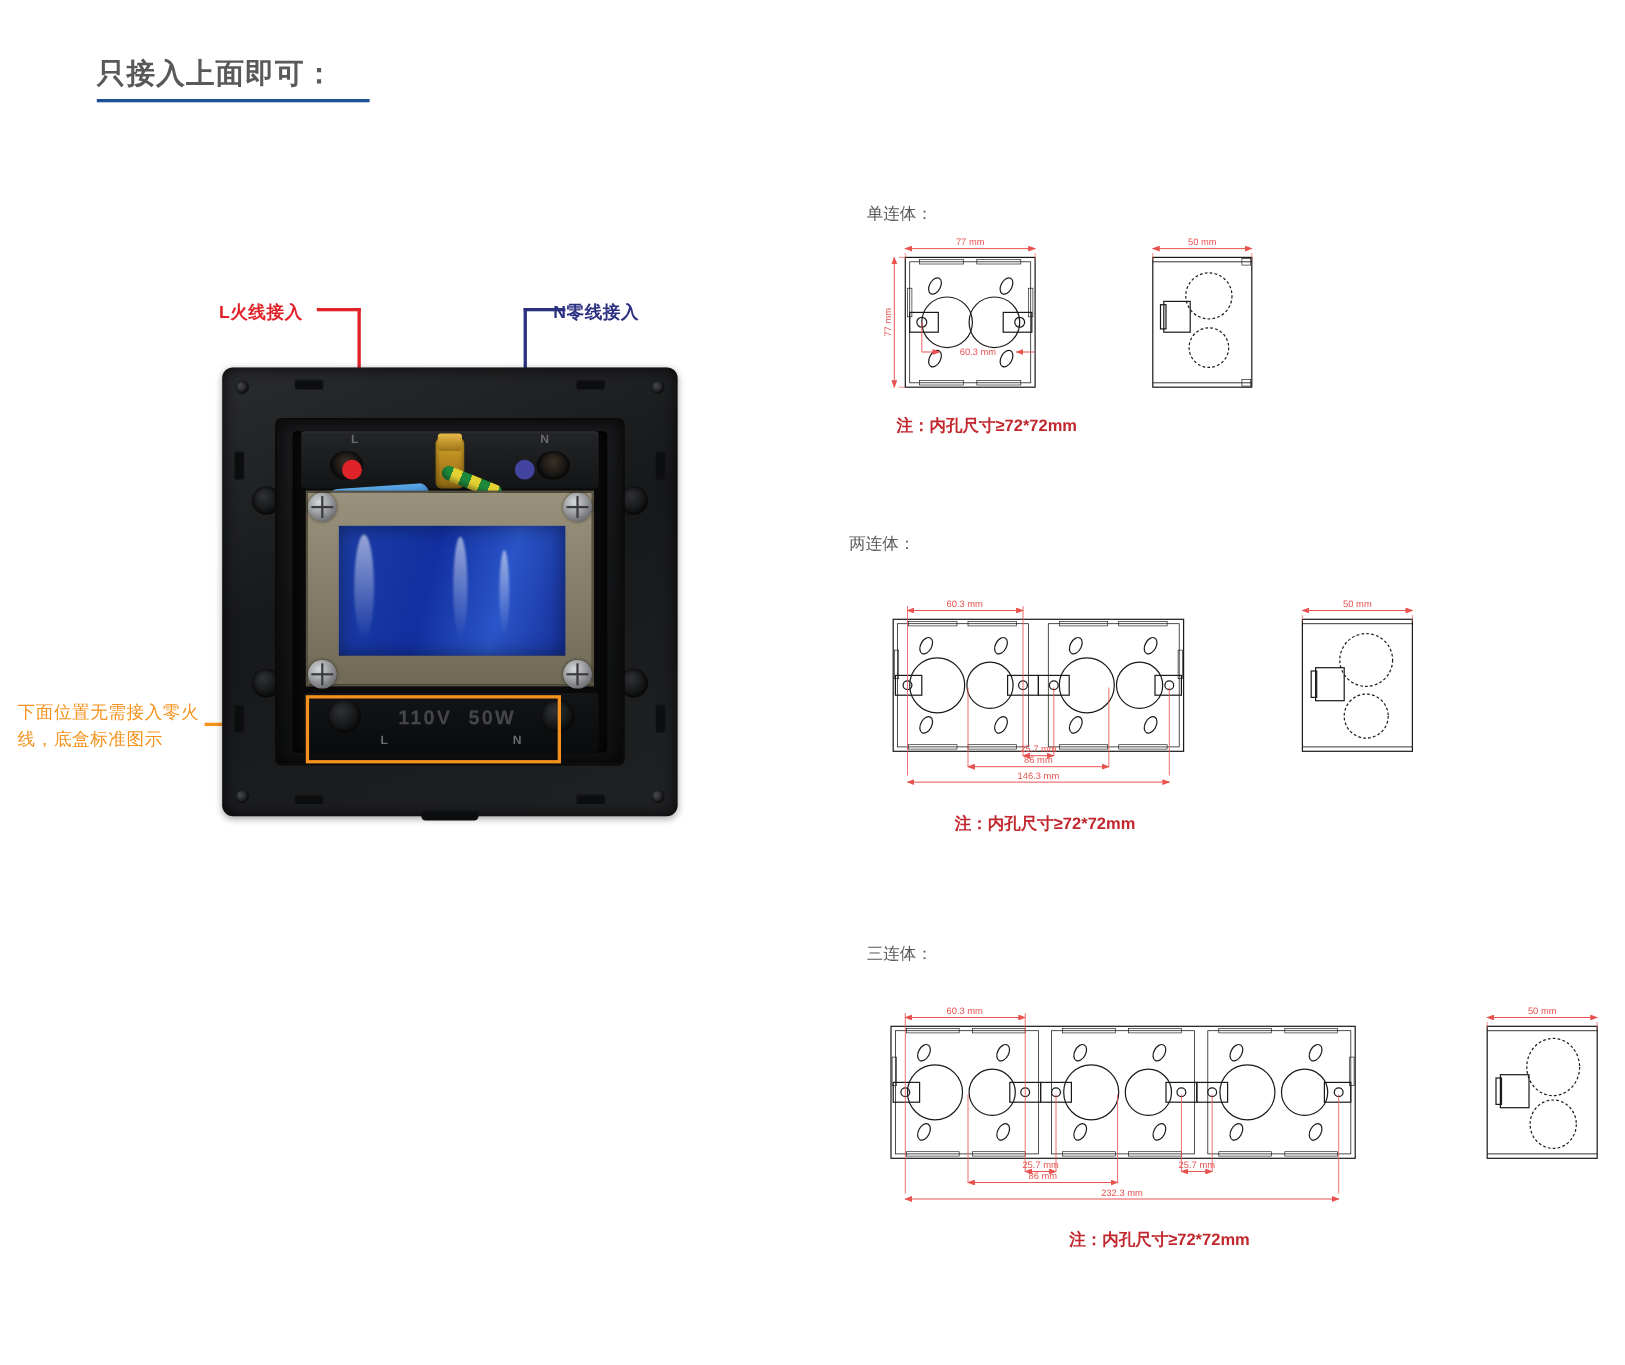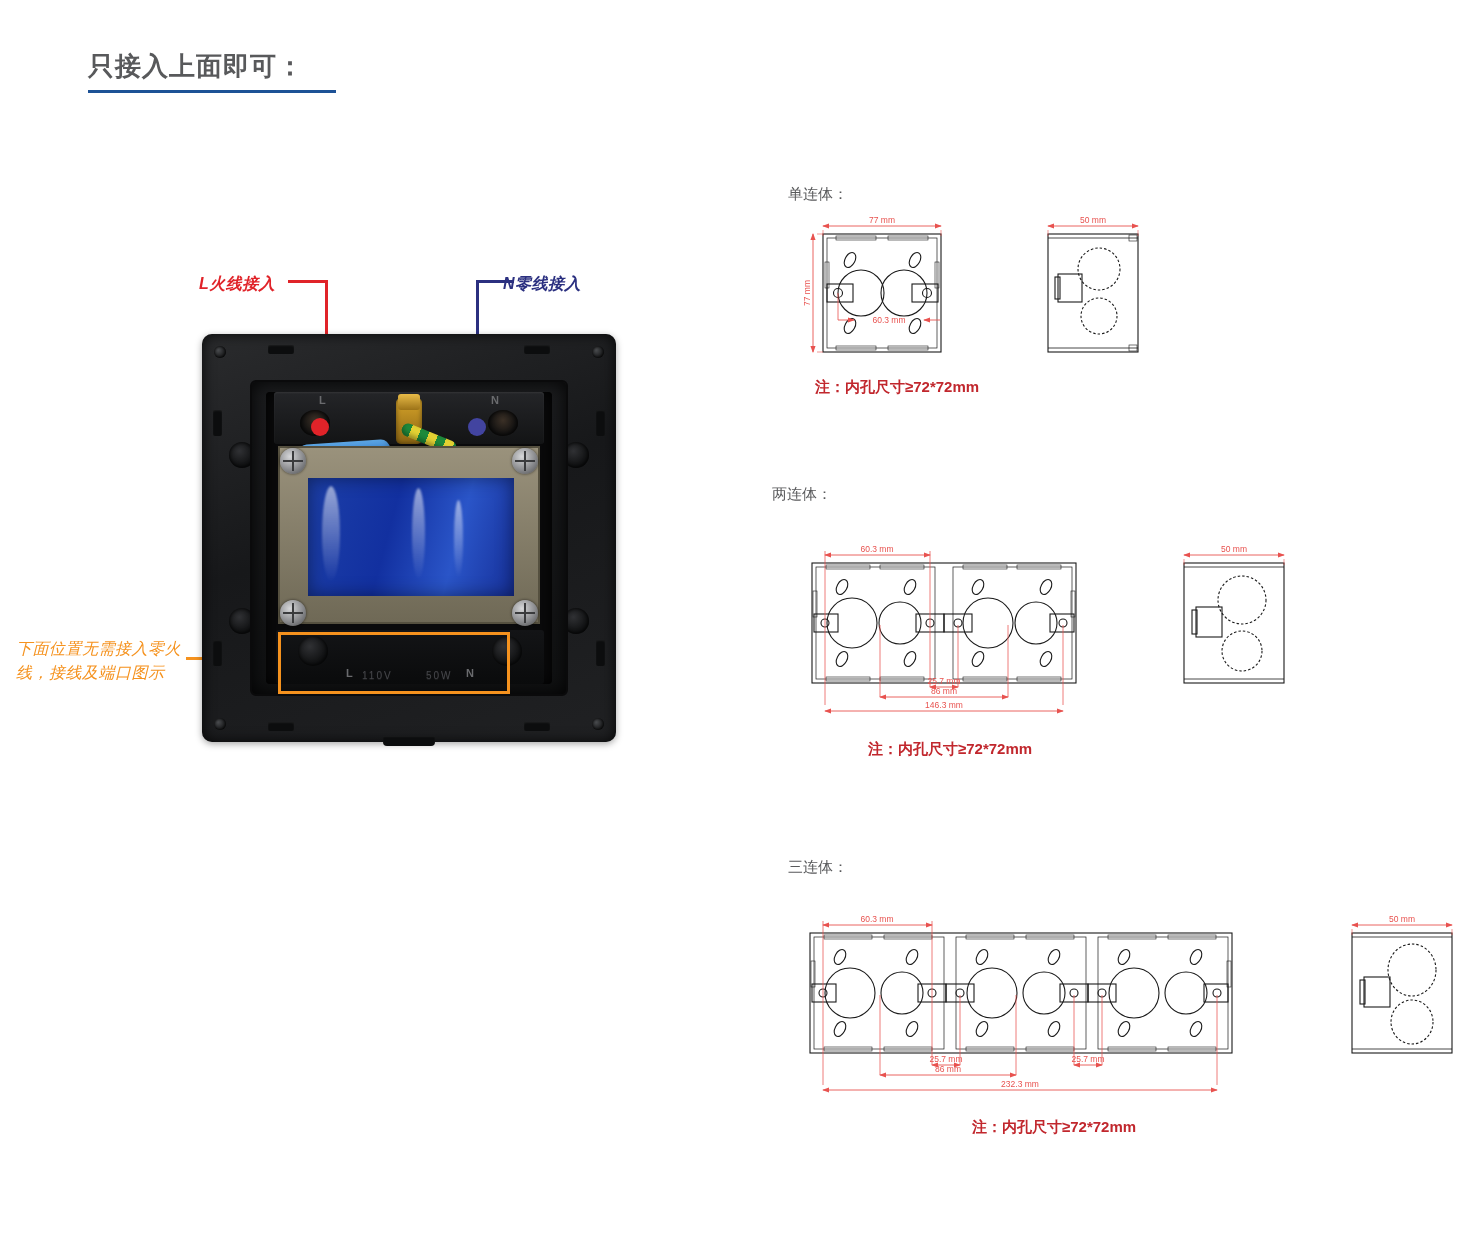--- a/index.html
+++ b/index.html
@@ -34,21 +34,20 @@
 
   
   #photo-panel { position: absolute; left: 0; top: 0; width: 740px; height: 820px; }
 
   .callout-label {
     position: absolute;
     font-size: 16px;
     font-weight: bold;
     white-space: nowrap;
     letter-spacing: .5px;
-    font-style: italic;
   }
   .lbl-live { color: #e02329; }
   .lbl-neutral { color: #2b3080; }
   .lbl-note { color: #f5921e; font-weight: normal; font-size: 16px; line-height: 1.5; }
 
   .leader { position: absolute; background: transparent; }
   .leader .h { position: absolute; height: 3px; }
   .leader .v { position: absolute; width: 3px; }
   .red-ln { background: #e02329; }
   .blue-ln { background: #2b3080; }
@@ -162,25 +161,24 @@
   }
   .phillips::before { left: 45%; top: 12%; width: 10%; height: 76%; }
   .phillips::after { top: 45%; left: 12%; height: 10%; width: 76%; }
   .lower-strip {
     position: absolute;
     background: linear-gradient(180deg,#131416,#0a0b0c);
     border-radius: 3px;
   }
   .emboss {
     position: absolute;
-    color: #45464a; font-size: 10px; font-weight: normal;
+    color: #45464a; font-size: 18px; font-weight: bold;
     letter-spacing: 2px;
     text-shadow: 0 1px 0 rgba(255,255,255,.07);
     font-family: "Liberation Sans", sans-serif;
-    margin-top: 28px;
   }
   .rivet {
     position: absolute; width: 26px; height: 26px; border-radius: 50%;
     background: radial-gradient(circle at 40% 35%, #303134, #0d0e0f 70%);
     box-shadow: inset 0 0 4px #000;
   }
 
   
   #drawings { position: absolute; left: 760px; top: 0; width: 717px; height: 1224px; }
   .red-note {
@@ -215,21 +213,21 @@
     <div class="htext">只接入上面即可：</div>
     <div class="hrule"></div>
   </div>
 
 
 
   <div id="photo-panel">
 
     <div class="callout-label lbl-live" style="left:199px; top:274px;">L火线接入</div>
     <div class="callout-label lbl-neutral" style="left:503px; top:274px;">N零线接入</div>
-    <div class="callout-label lbl-note" style="left:16px; top:637px; width:175px; white-space:normal;">下面位置无需接入零火线，接线及端口图示</div>
+    <div class="callout-label lbl-note" style="left:16px; top:637px; width:175px; white-space:normal;">下面位置无需接入零火线，底盒标准图示</div>
 
     <div class="leader" style="left:288px; top:280px; width:50px; height:150px;">
       <div class="h red-ln" style="left:0; top:0; width:40px;"></div>
       <div class="v red-ln" style="left:37px; top:0; height:145px;"></div>
     </div>
 
     <div class="leader" style="left:466px; top:280px; width:50px; height:150px;">
       <div class="h red-ln blue-ln" style="left:10px; top:0; width:38px;"></div>
       <div class="v red-ln blue-ln" style="left:10px; top:0; height:145px;"></div>
     </div>

